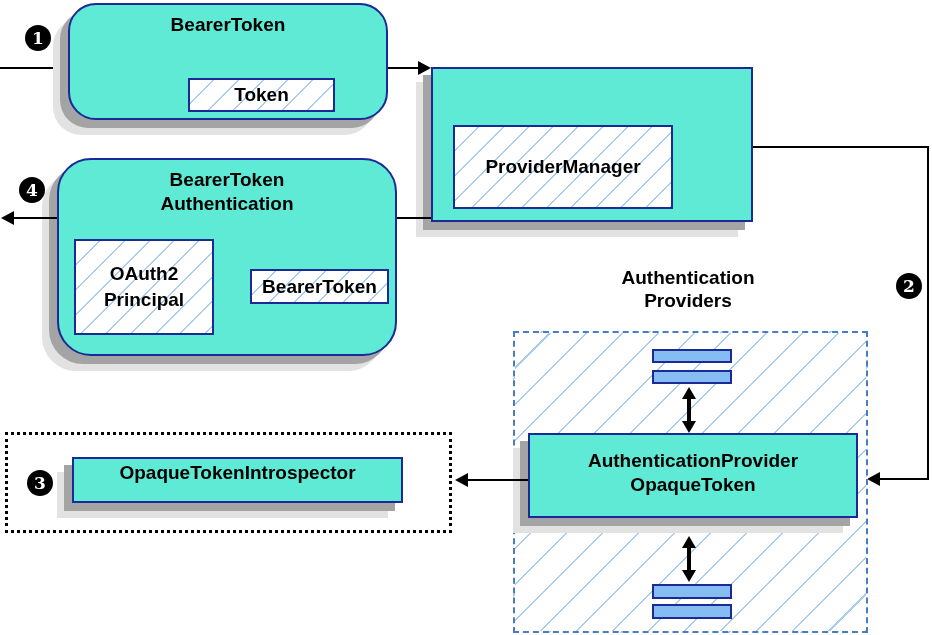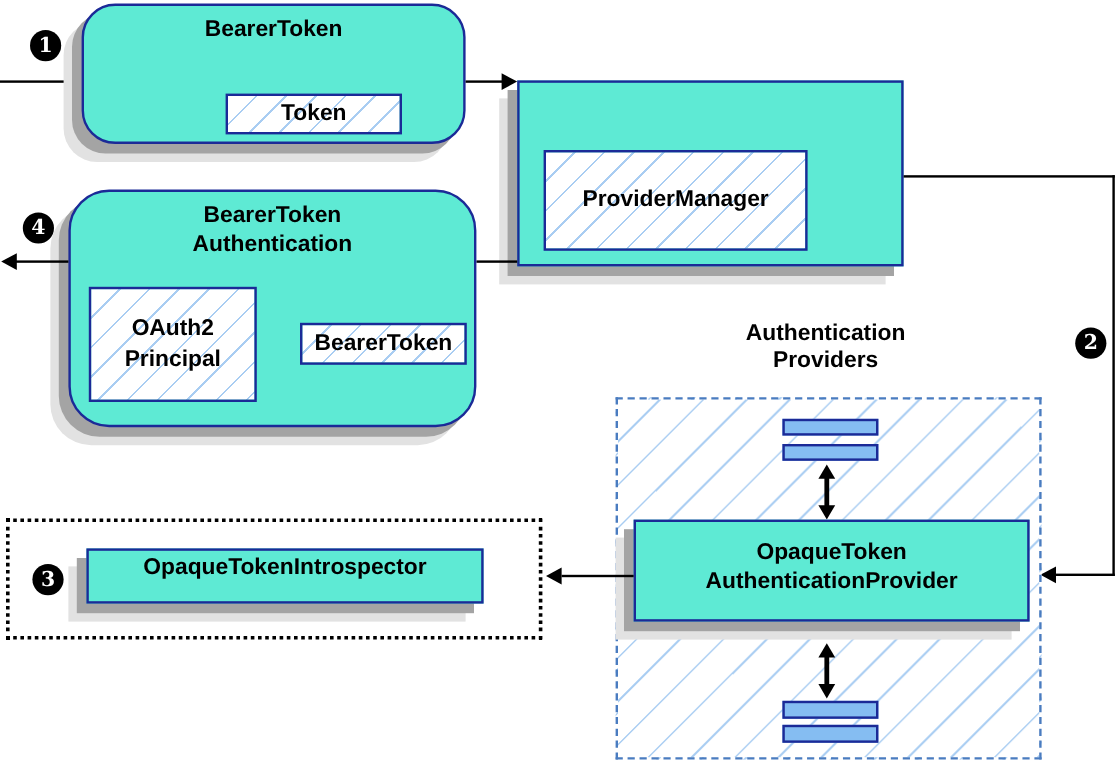--- a/index.html
+++ b/index.html
@@ -115,22 +115,22 @@
 
   <div class="bar" style="left:652px;top:349px;width:80px;height:14px;"></div>
   <div class="bar" style="left:652px;top:370px;width:80px;height:14px;"></div>
 
   <div class="tri tri-up" style="left:682px;top:387px;"></div>
   <div class="line" style="left:687px;top:397px;width:4px;height:26px;"></div>
   <div class="tri tri-down" style="left:682px;top:421px;"></div>
 
   <div class="node" style="left:528px;top:433px;width:330px;height:85px;">
     <div class="node-title" style="padding-top:14px;">
+      <div>AuthenticationProvider</div>
       <div>OpaqueToken</div>
-      <div>AuthenticationProvider</div>
     </div>
   </div>
 
   <div class="tri tri-up" style="left:682px;top:536px;"></div>
   <div class="line" style="left:687px;top:546px;width:4px;height:26px;"></div>
   <div class="tri tri-down" style="left:682px;top:570px;"></div>
 
   <div class="bar" style="left:652px;top:584px;width:80px;height:15px;"></div>
   <div class="bar" style="left:652px;top:604px;width:80px;height:15px;"></div>
 

